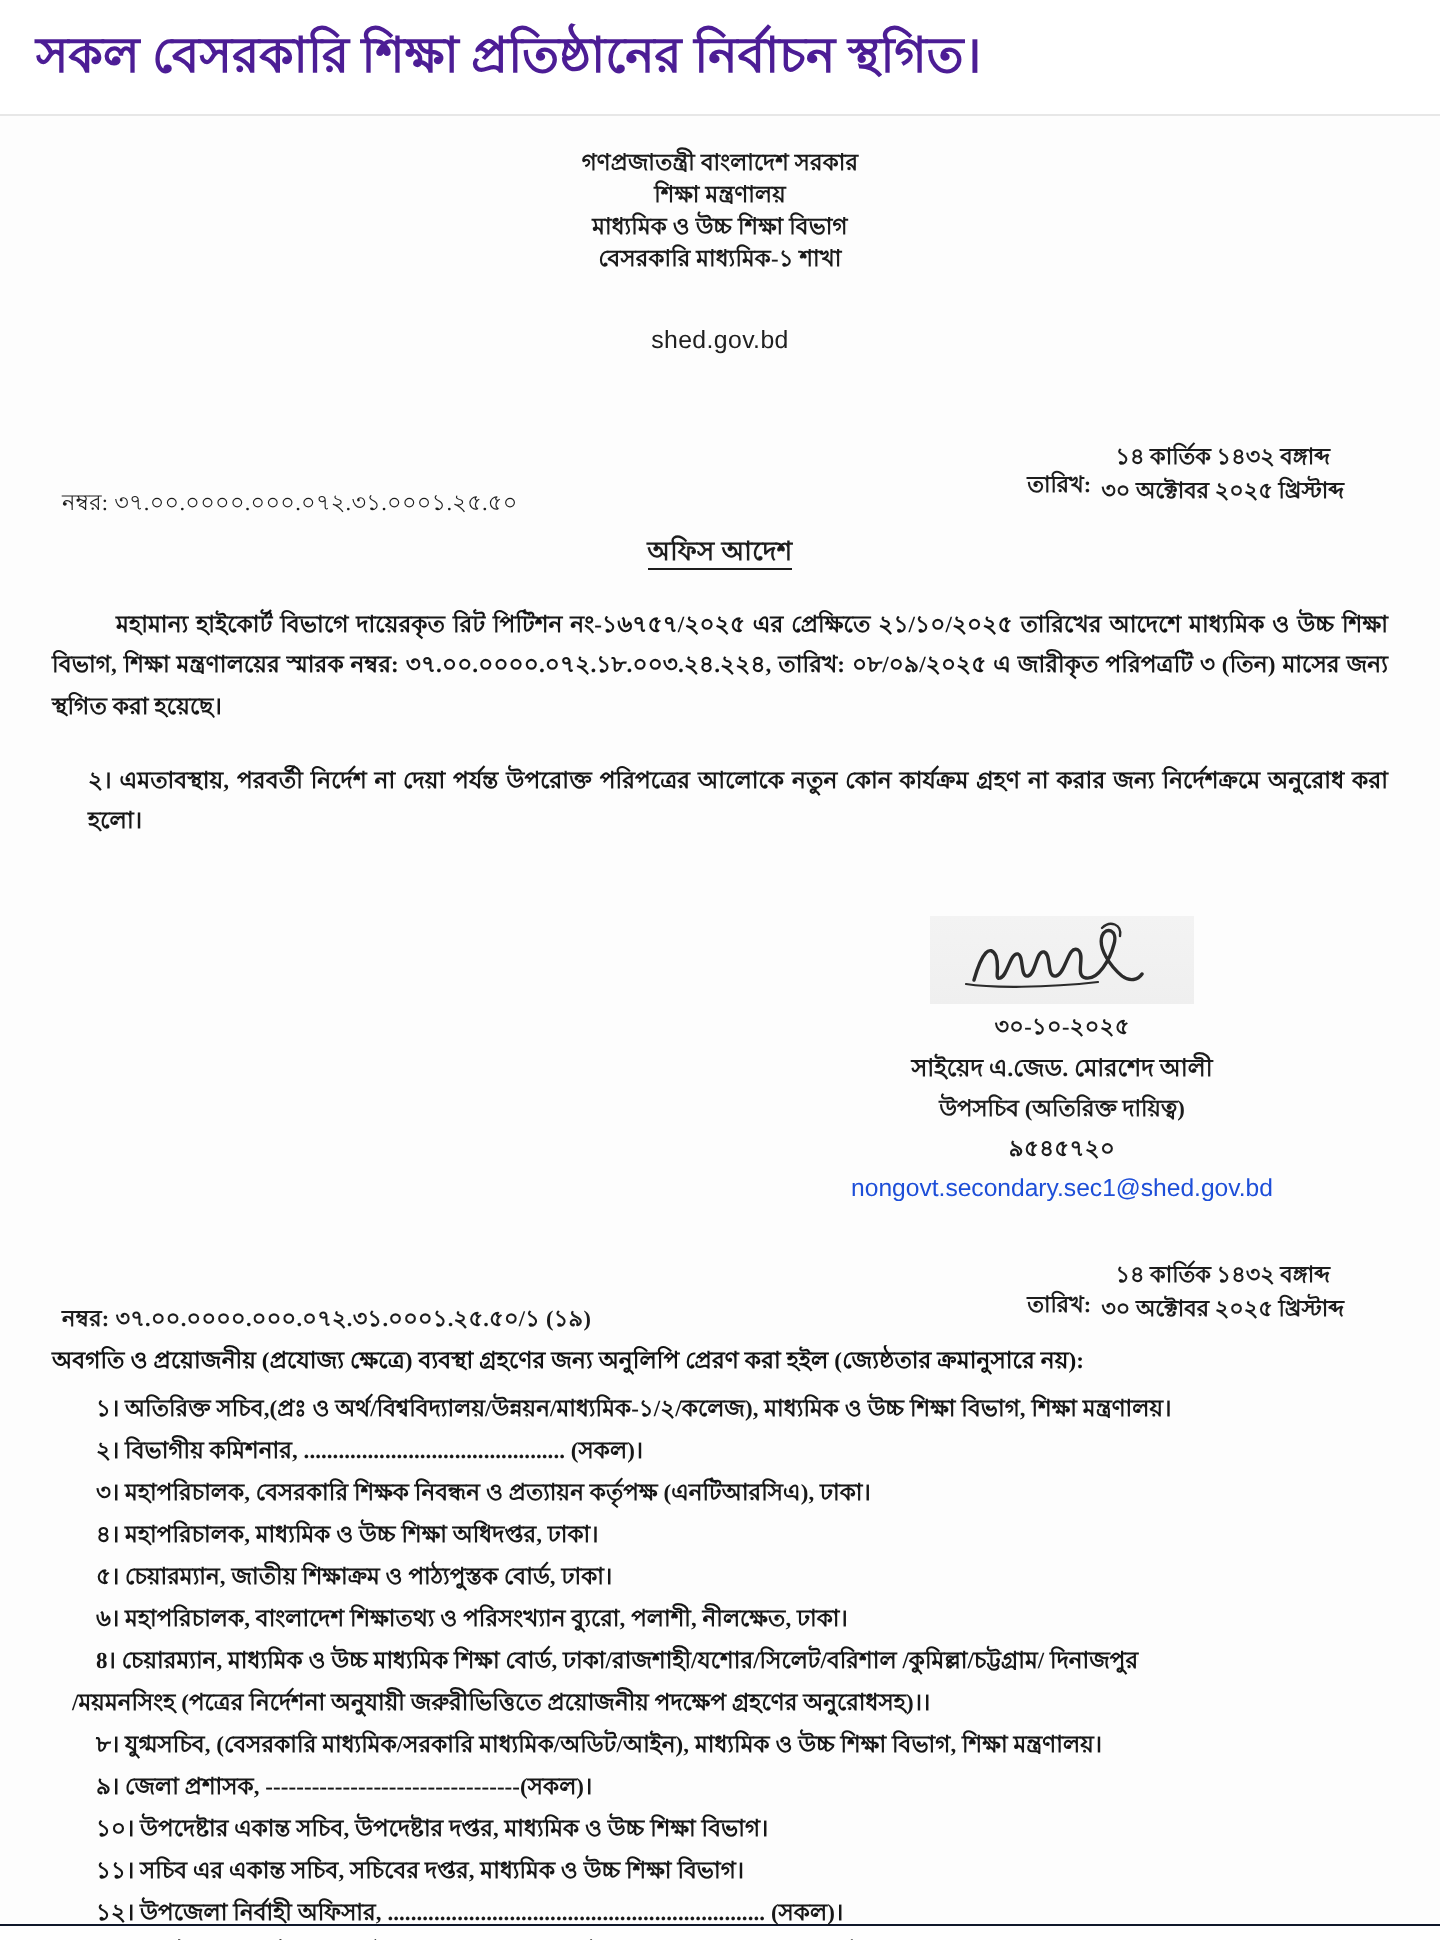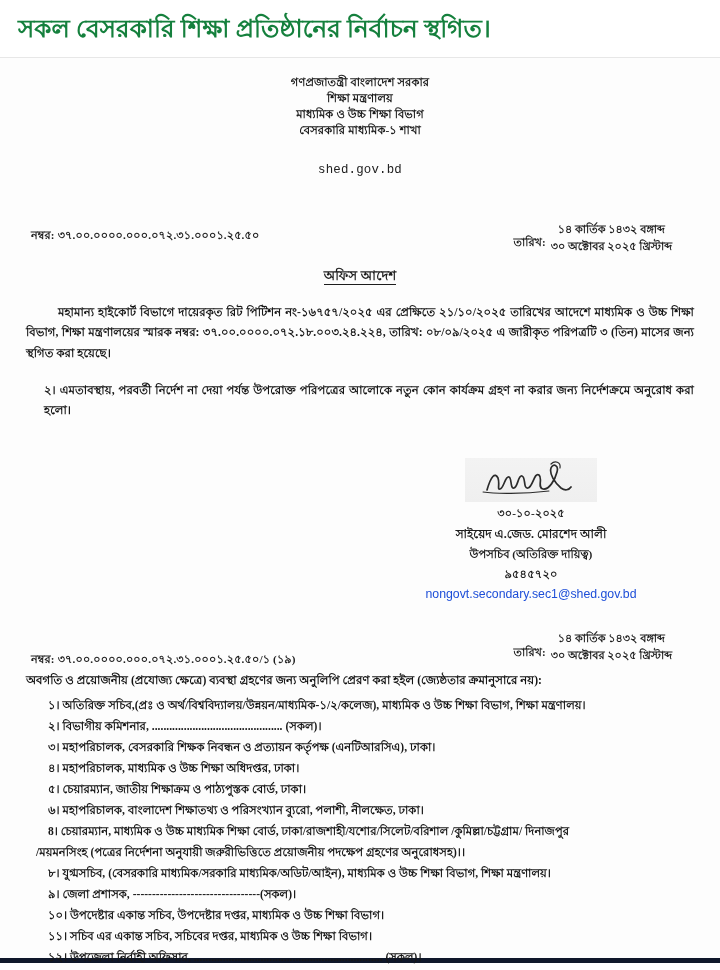--- a/index.html
+++ b/index.html
@@ -29,67 +29,67 @@
   .headline-bar {
     padding: 14px 18px 13px 18px;
     background: #ffffff;
     border-bottom: 1px solid #e7e7e7;
   }
   .headline {
     font-family: "Liberation Serif", "DejaVu Serif", serif;
     font-size: 24.5px;
     font-weight: 700;
     letter-spacing: 0.1px;
-    color: #15803d;
+    color: #4c1d95;
     line-height: 1.22;
     white-space: nowrap;
   }
 
   
   .sheet {
     position: relative;
     padding: 0 26px;
     background: #fdfdfd;
     height: 905px;
-    border-bottom: 5px solid #0f172a;
+    border-bottom: 1px solid #0f172a;
   }
 
   
   .letterhead {
     text-align: center;
     padding-top: 16px;
     line-height: 1.42;
   }
   .letterhead .lh-line {
     font-size: 11.4px;
     font-weight: 600;
     color: #1b1b1b;
     letter-spacing: 0.1px;
   }
   .website {
     text-align: center;
     margin-top: 24px;
-    font-family: Liberation Mono, monospace;
+    font-family: Liberation Sans, sans-serif;
     font-size: 12.4px;
     color: #202020;
     letter-spacing: 0.2px;
   }
 
   
   .memo-head {
     position: relative;
     margin-top: 44px;
     height: 42px;
   }
   .memo-no {
     position: absolute;
     left: 5px;
-    top: 6px;
-    font-size: 11.2px;
-    font-weight: 700;
+    top: 22px;
+    font-size: 11.2px;
+    font-weight: 400;
     letter-spacing: 0.15px;
     white-space: nowrap;
   }
   .date-block {
     position: absolute;
     right: 22px;
     top: 0;
     display: flex;
     align-items: center;
     gap: 5px;

